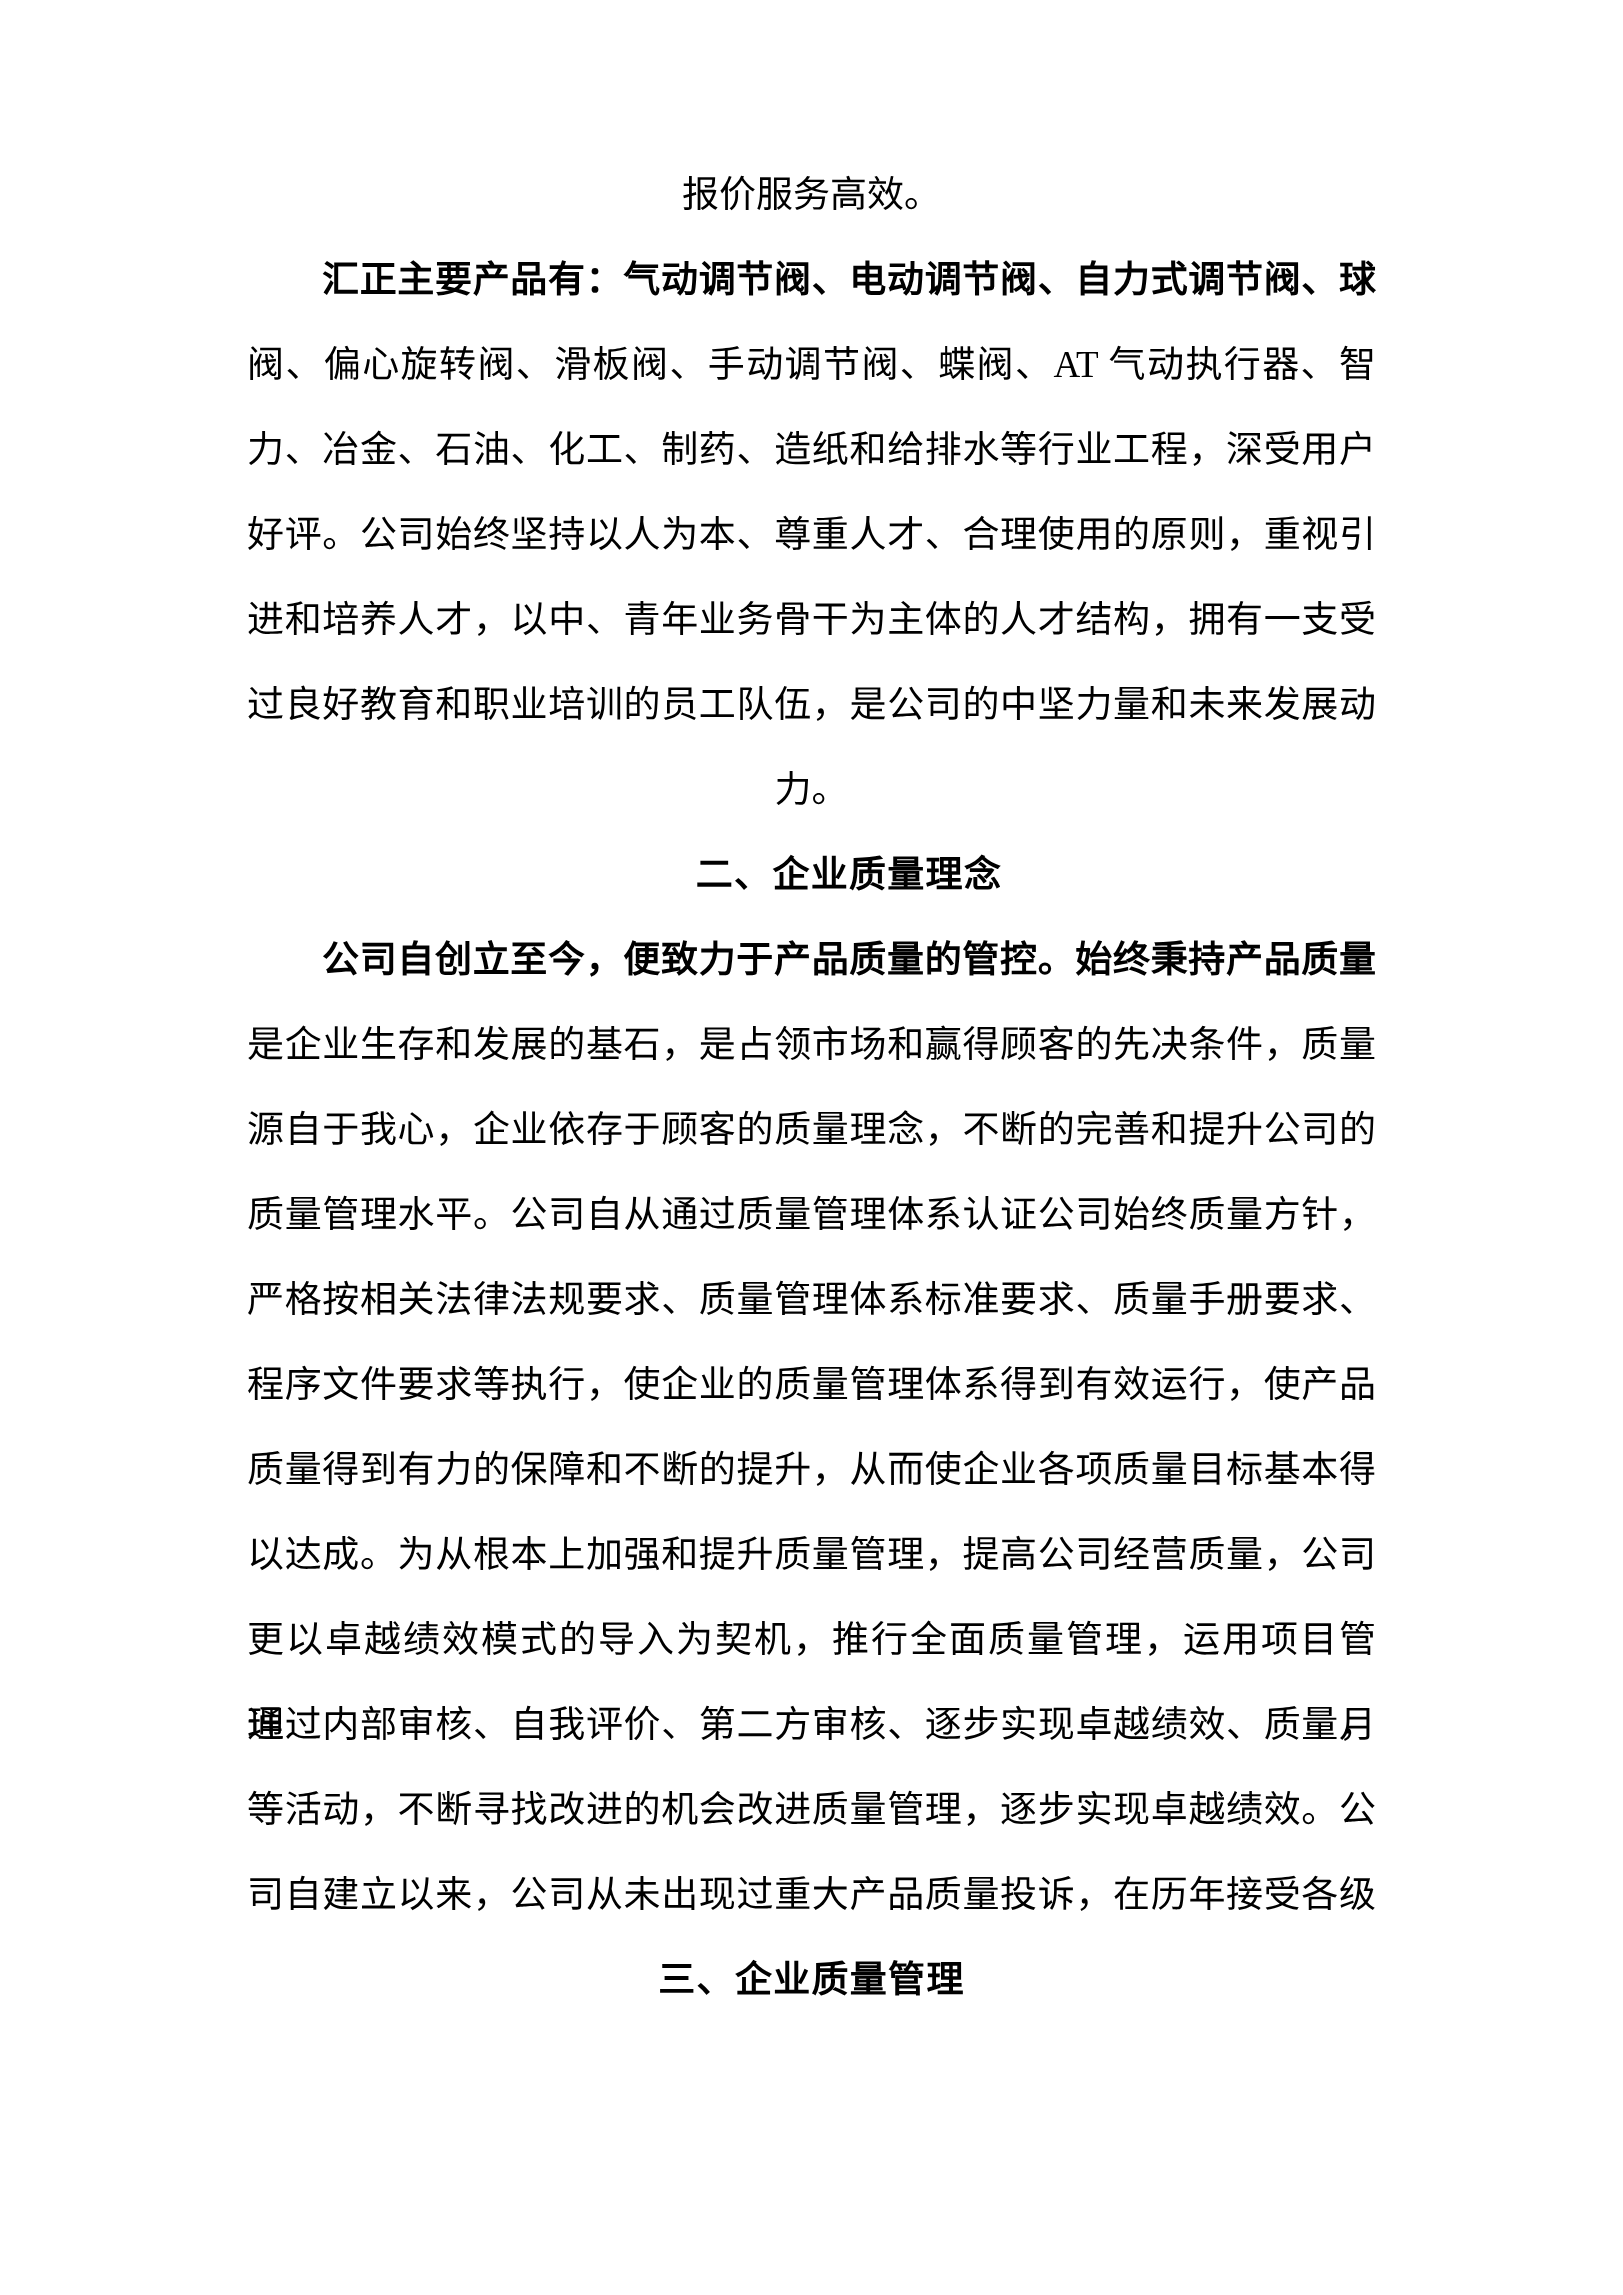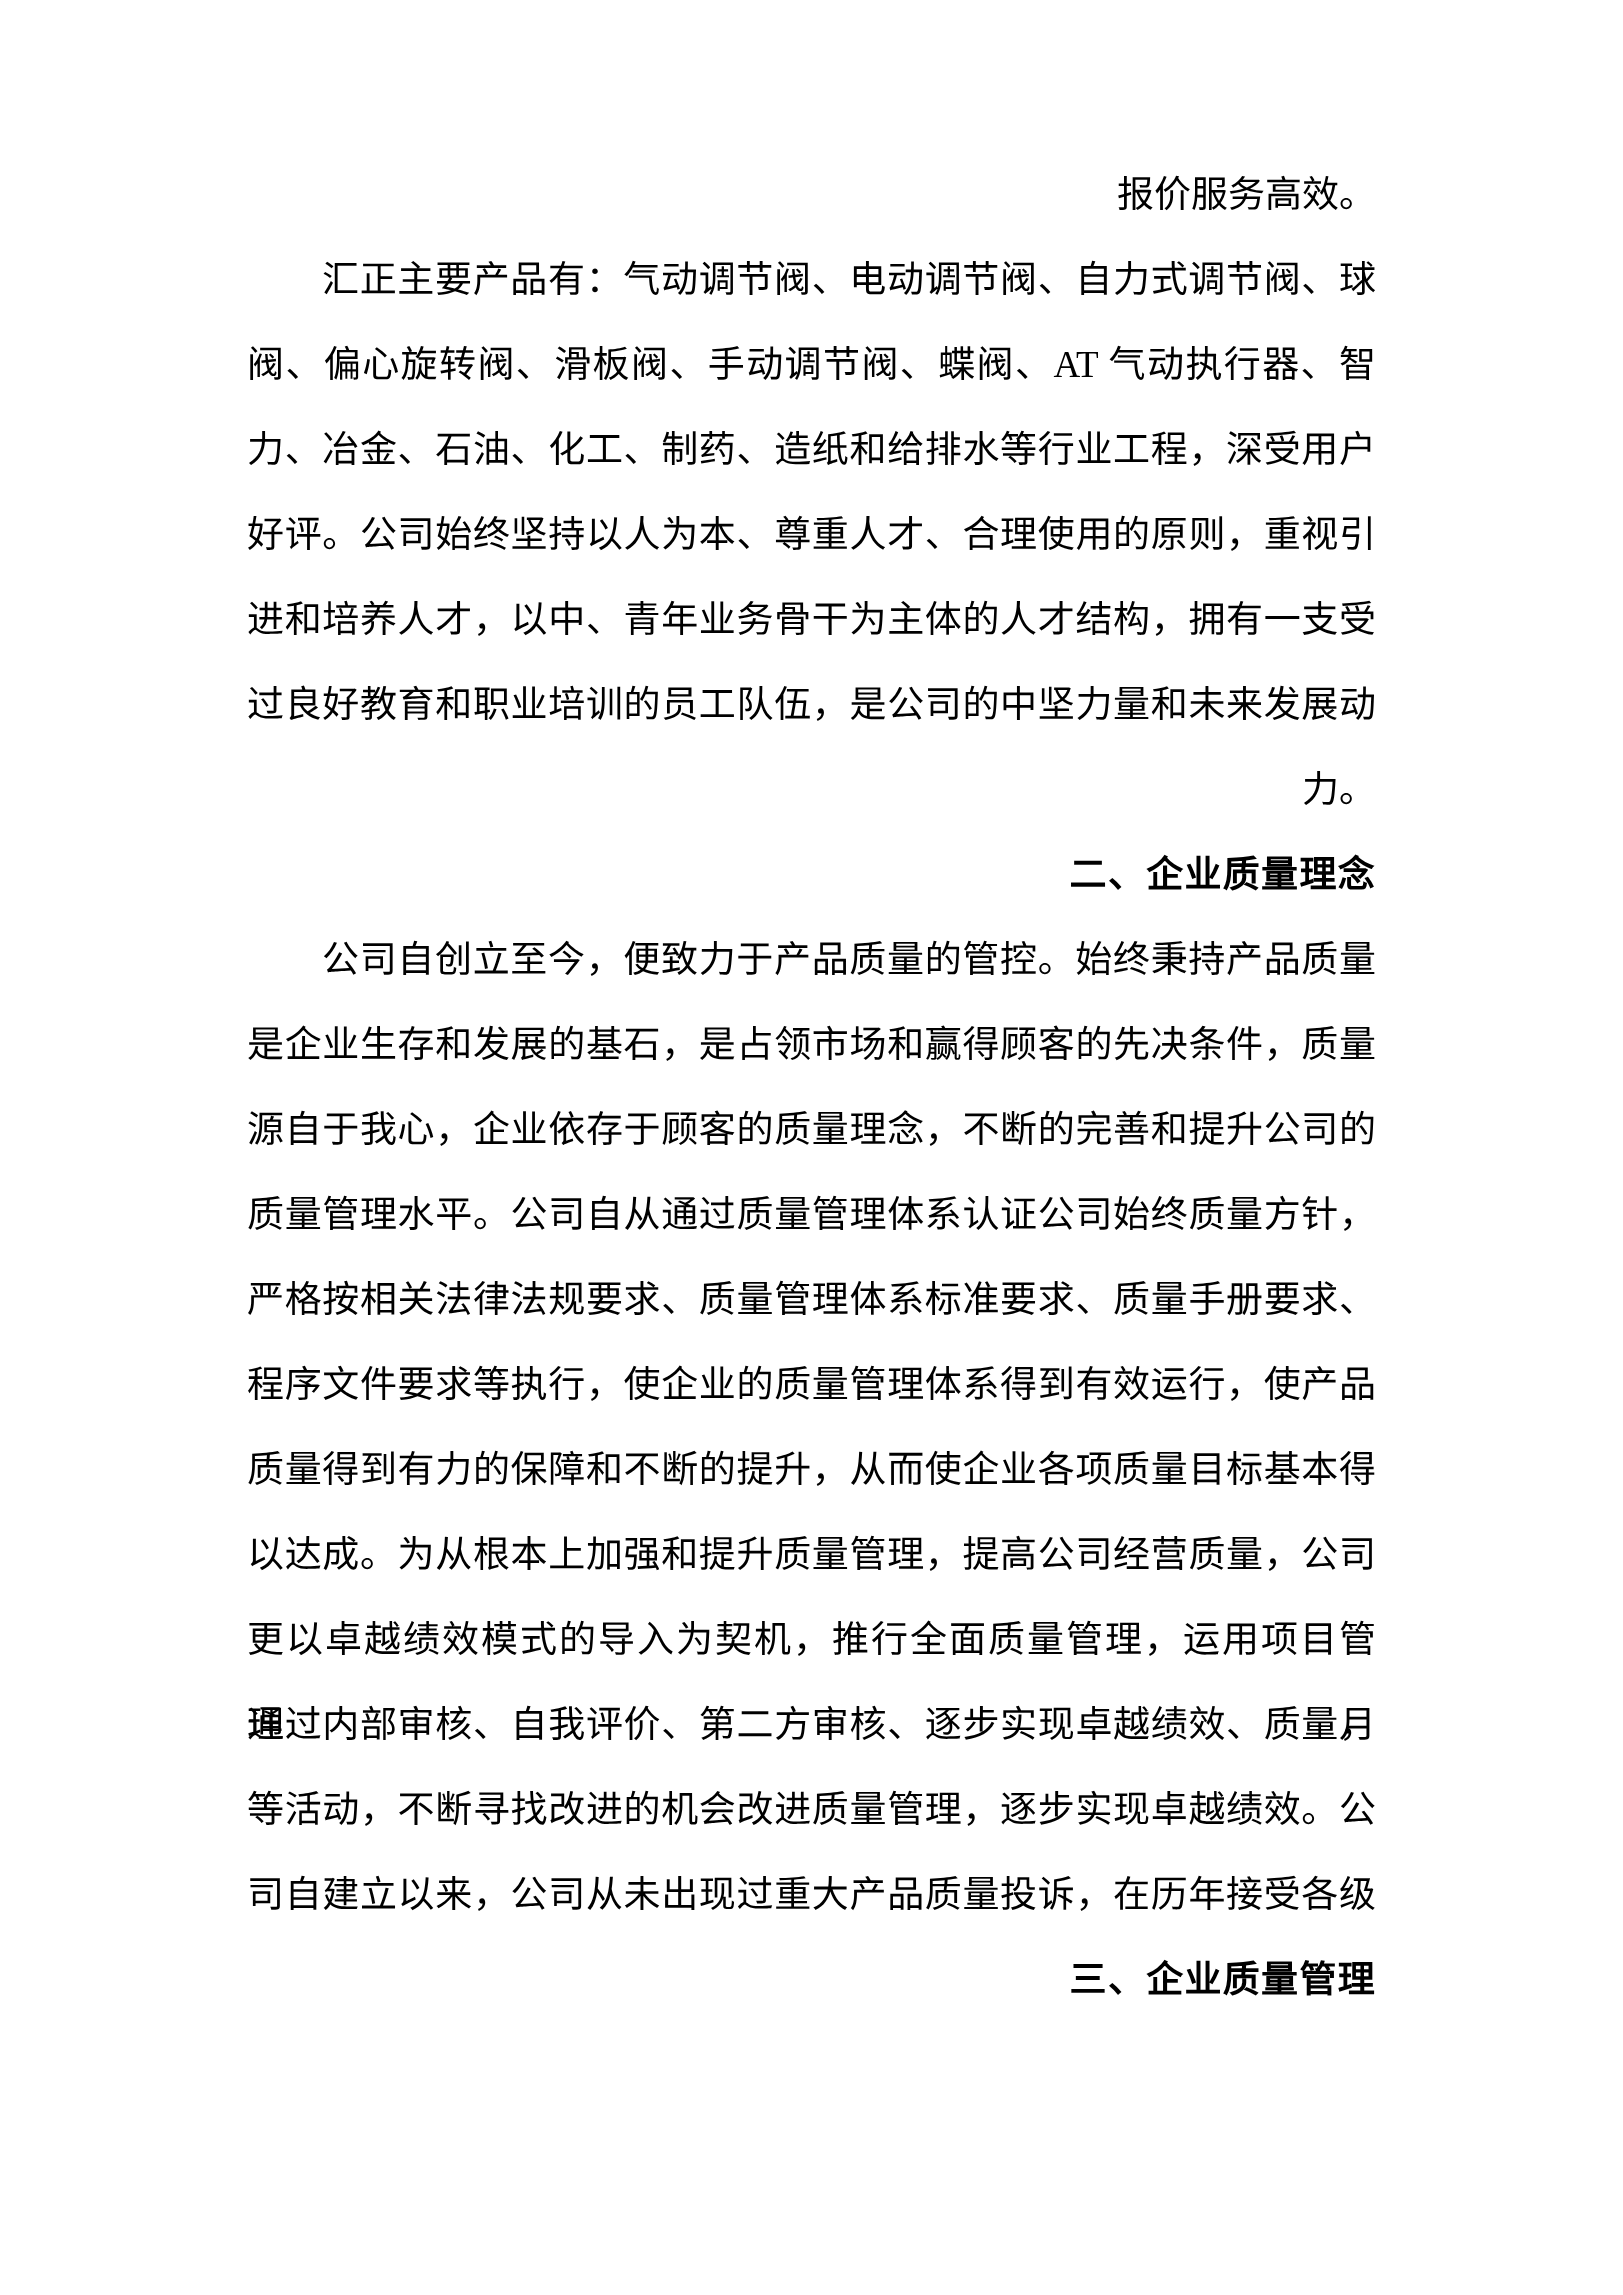--- a/index.html
+++ b/index.html
@@ -20,30 +20,31 @@
     position: absolute;
     left: 247px;
     top: 152px;
     width: 1129px;
   }
   .line {
     height: 85px;
     line-height: 85px;
     font-size: 37px;
     white-space: nowrap;
-    text-align: right;
+    text-align: center;
   }
   .justify {
     white-space: normal;
     text-align: justify;
     text-align-last: justify;
     text-justify: inter-character;
   }
   .indent {
     text-indent: 75px;
+    font-weight: bold;
   }
   .heading {
     font-weight: bold;
     font-family: Liberation Serif, serif;
     letter-spacing: 1.3px;
   }
 </style>
 </head>
 <body>
 

